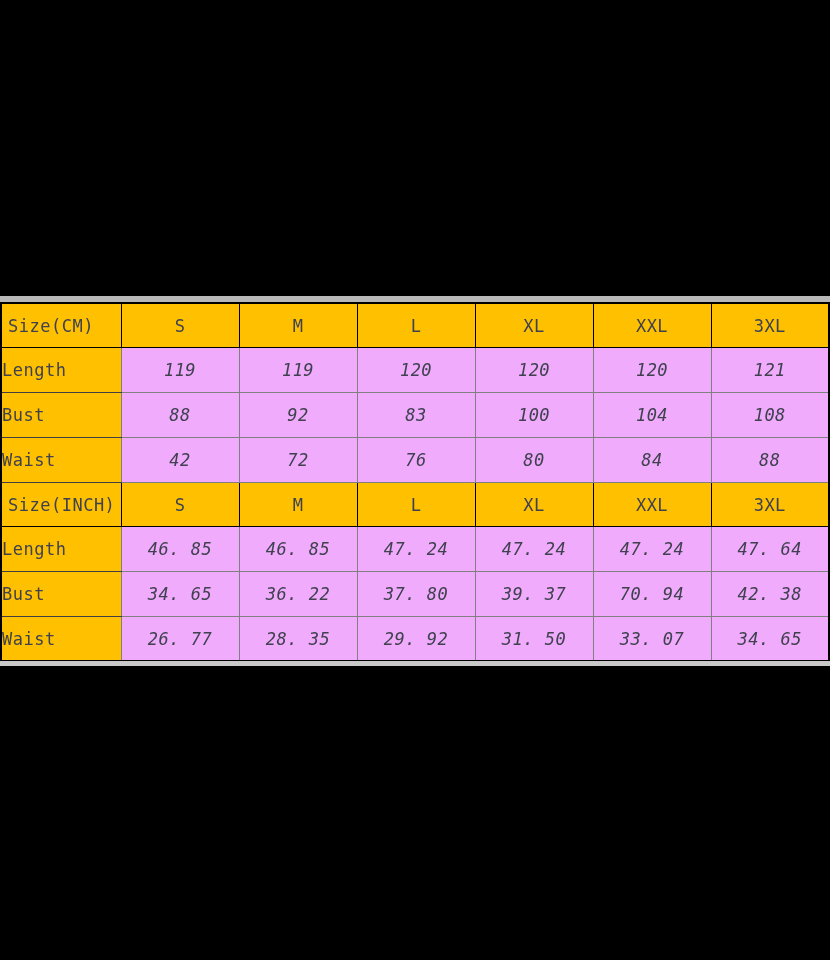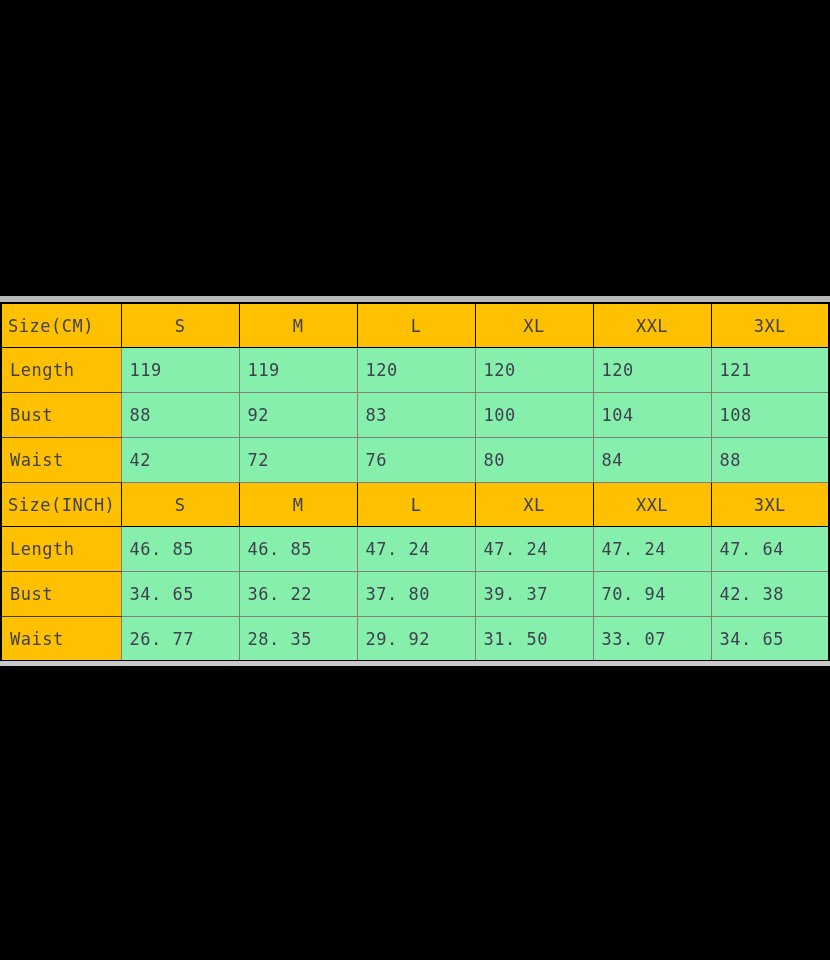--- a/index.html
+++ b/index.html
@@ -59,21 +59,21 @@
     width: 828px;
     height: 359px;
     background: #ffffff;
   }
 
   table.size-chart col.label-col { width: 120px; }
   table.size-chart col.data-col  { width: 118px; }
 
   table.size-chart td {
     height: 44.8px;
-    padding: 8px;
+    padding: 0;
     margin: 7px;
     font-size: 17px;
     color: #3f414f;
     letter-spacing: 0.5px;
     border: 1px solid #808080;
     box-sizing: border-box;
     overflow: hidden;
     white-space: nowrap;
   }
 
@@ -101,25 +101,27 @@
     border-right: 1px solid #000000;
   }
   tr.header-row td.label {
     text-align: left;
     padding-left: 6px;
     border-left: 2px solid #000000;
   }
 
   
   td.value {
-    background: #86efac;
+    background: #f0abfc;
+    text-align: center;
     border-top: 1px solid #808080;
     border-bottom: 1px solid #808080;
     border-left: 1px solid #3a3a3a;
     border-right: 1px solid #3a3a3a;
+    font-style: italic;
   }
 
   tr.data-row td.label {
     border-top: 1px solid #6b5200;
     border-bottom: 1px solid #404040;
   }
 
   
   td.last-col { border-right: 2px solid #000000; }
 </style>

